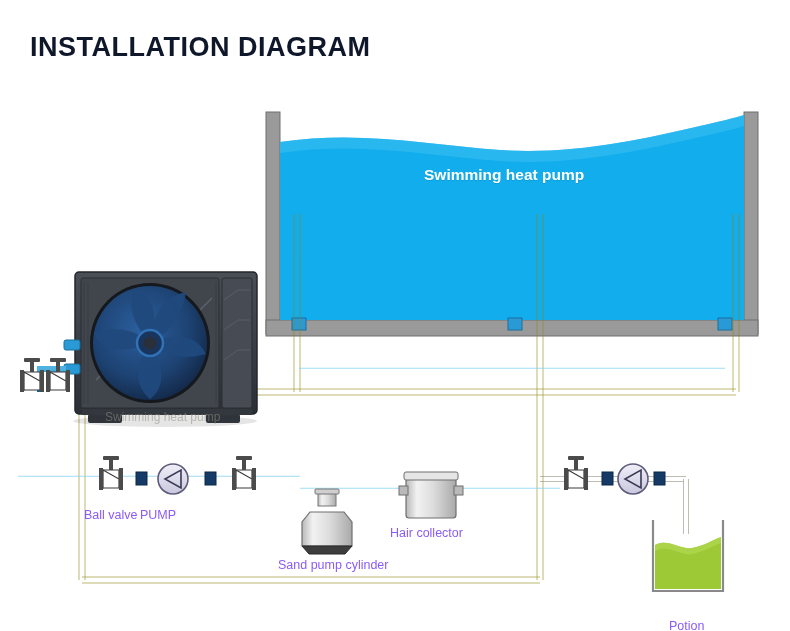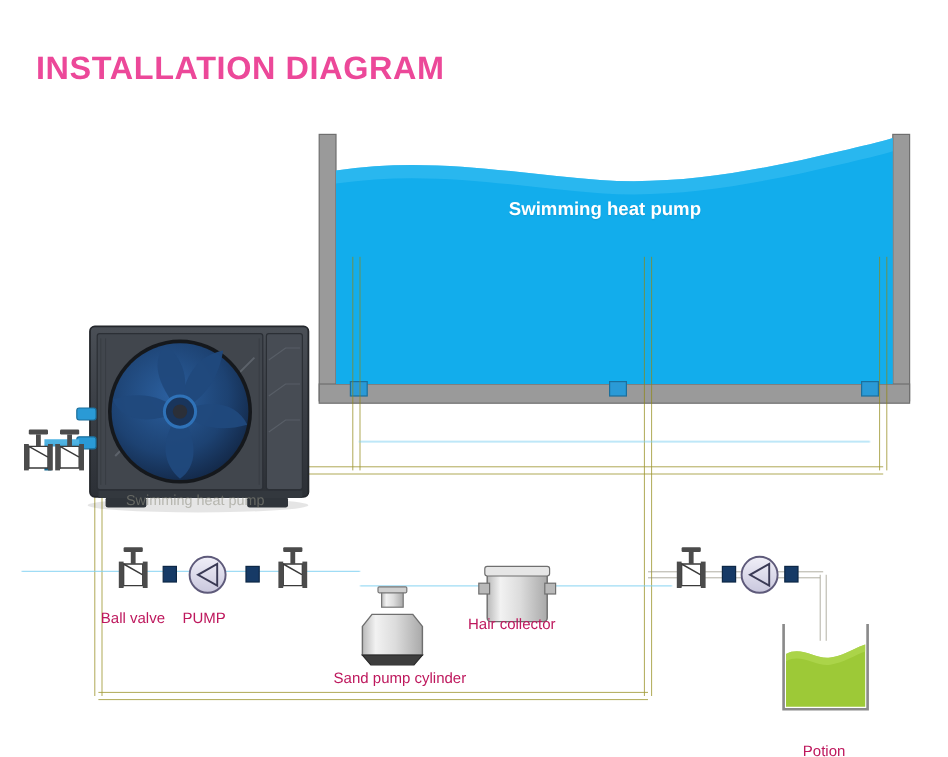--- a/index.html
+++ b/index.html
@@ -3,29 +3,29 @@
 <meta charset="utf-8">
 <title>Installation Diagram</title>
 <style>
   html,body{margin:0;padding:0;background:#ffffff;}
   body{
     width:790px;height:631px;position:relative;overflow:hidden;
     font-family:"Liberation Sans","DejaVu Sans",sans-serif;
   }
   #stage{position:absolute;left:0;top:0;width:790px;height:631px;}
   #diagram-title{
-    position:absolute;left:30px;top:42px;
+    position:absolute;left:30px;top:32px;
     font-size:27px;font-weight:bold;letter-spacing:.5px;
-    color:#ec4899;
+    color:#0f172a;
     font-family:"Liberation Sans","DejaVu Sans",sans-serif;
     white-space:nowrap;
   }
   .svg-layer{position:absolute;left:0;top:0;width:790px;height:631px;}
   .lbl{
-    position:absolute;font-size:12.5px;color:#be185d;white-space:nowrap;
+    position:absolute;font-size:12.5px;color:#8b5cf6;white-space:nowrap;
     font-family:"Liberation Sans","DejaVu Sans",sans-serif;
   }
   .lbl-pool{
     position:absolute;font-size:15.5px;font-weight:bold;color:#ffffff;
     white-space:nowrap;text-shadow:0 1px 1px rgba(0,0,0,.10);
     font-family:"Liberation Sans","DejaVu Sans",sans-serif;
   }
   .hp-ghost{
     position:absolute;font-size:12px;color:#8f8f82;opacity:.55;white-space:nowrap;
     font-family:"Liberation Sans","DejaVu Sans",sans-serif;
@@ -309,21 +309,21 @@
     </g>
 
   </svg>
 
   <div class="lbl-pool" style="left:424px;top:166px;">Swimming heat pump</div>
 
   <div class="hp-ghost" style="left:105px;top:410px;">Swimming heat pump</div>
 
   <div class="lbl" style="left:84px;top:508px;">Ball valve</div>
 
-  <div class="lbl" style="left:152px;top:508px;">PUMP</div>
+  <div class="lbl" style="left:140px;top:508px;">PUMP</div>
 
   <div class="lbl" style="left:278px;top:558px;">Sand pump cylinder</div>
 
-  <div class="lbl" style="left:390px;top:513px;text-align:right;">Hair collector</div>
+  <div class="lbl" style="left:390px;top:526px;text-align:right;">Hair collector</div>
 
   <div class="lbl" style="left:669px;top:619px;">Potion</div>
 
 </div>
 
 </body></html>

